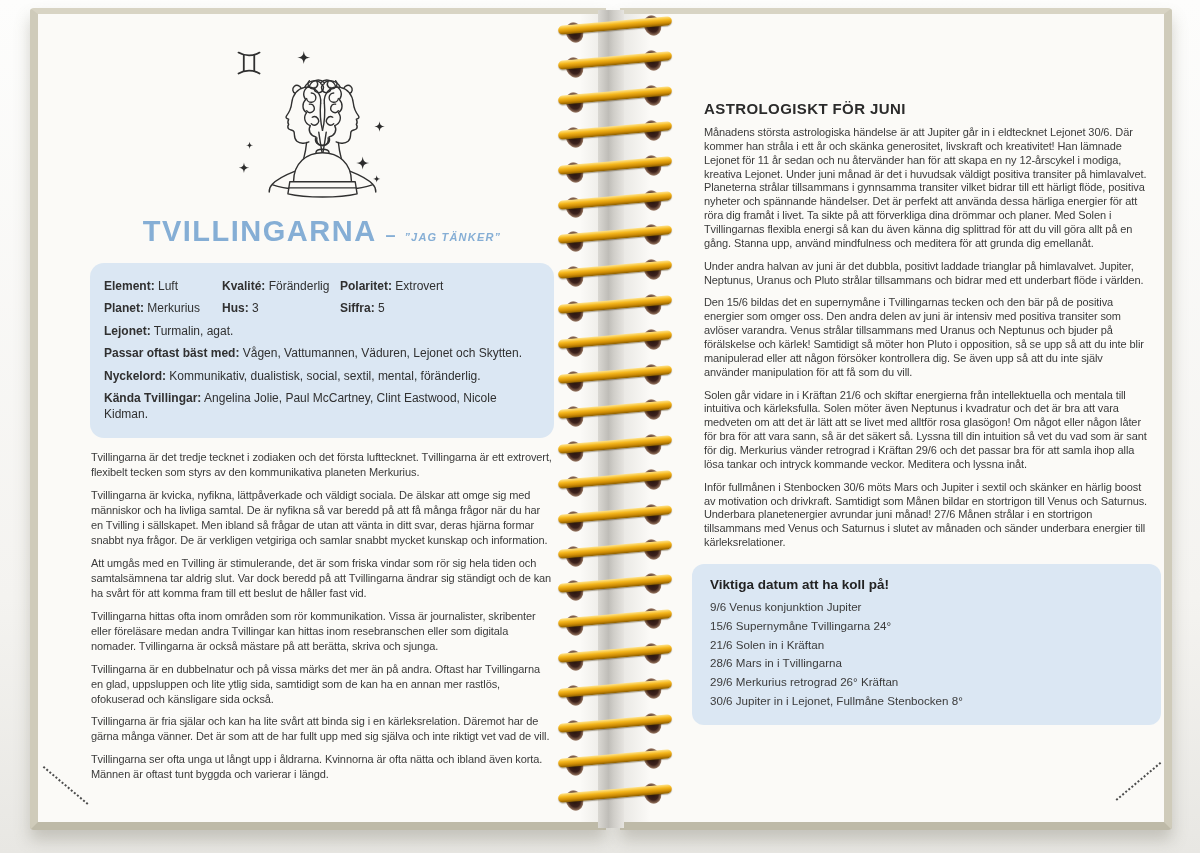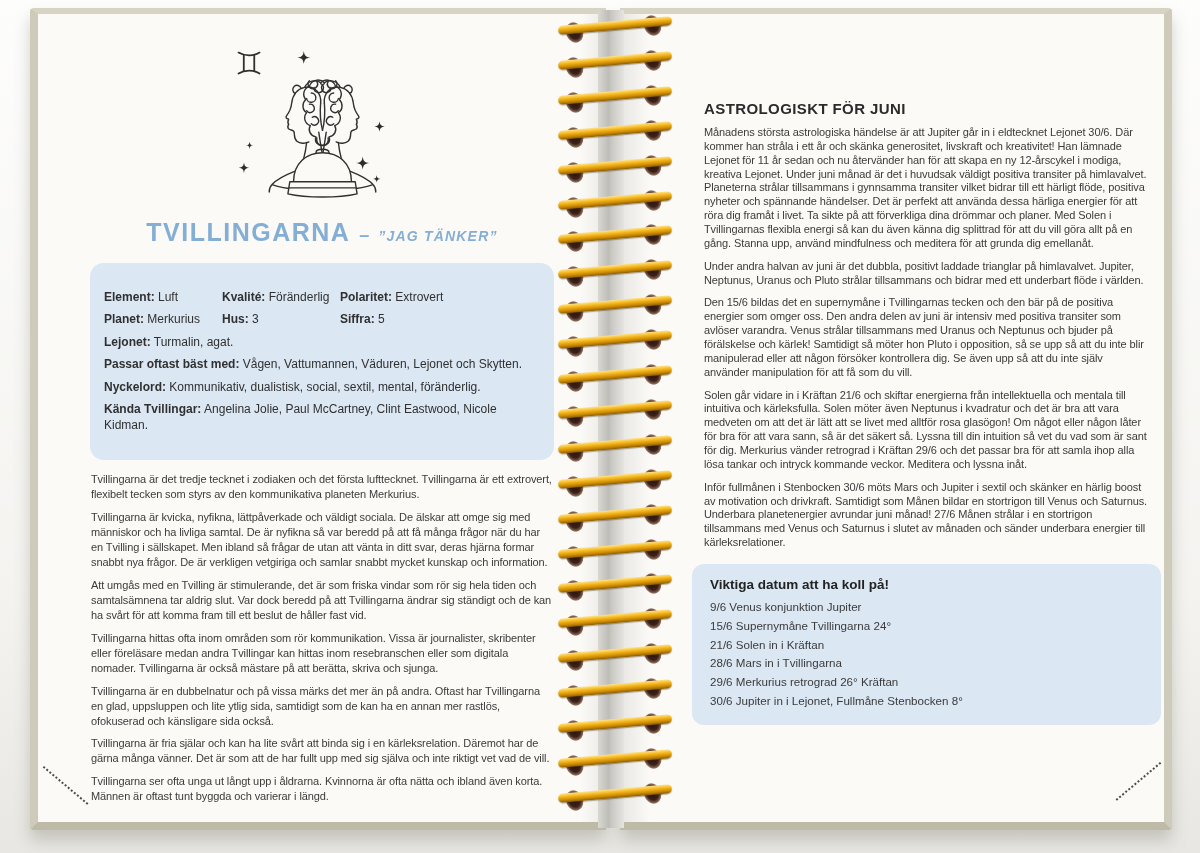--- a/index.html
+++ b/index.html
@@ -46,25 +46,25 @@
     background:radial-gradient(ellipse at 50% 50%,#241210 0%,#3c211b 45%,#7a5a48 62%,#c7ae9d 78%,#b9a090 100%);}
   .hole-l{left:10px;} .hole-r{left:88px;}
   .coil{position:absolute;left:2px;width:114px;height:9px;border-radius:5px;transform:rotate(-5deg);
     background:linear-gradient(180deg,#ffe38a 0%,#f5b81e 35%,#cf8c04 70%,#8a5d00 100%);
     box-shadow:0 1px 1px rgba(60,40,0,.4);}
 
   
   .lp-inner{padding:12px 52px 0 52px;}
   .illustration{display:block;margin:6px auto 0;}
   .zodiac-title{margin:2px 0 14px;text-align:center;color:var(--accent);white-space:nowrap;}
-  .zodiac-title .main{font-size:25px;font-weight:bold;letter-spacing:1.5px;}
+  .zodiac-title .main{font-size:29px;font-weight:bold;letter-spacing:1.5px;}
   .zodiac-title .dash{font-size:18px;font-weight:bold;}
-  .zodiac-title .motto{font-size:14px;font-weight:bold;font-style:italic;letter-spacing:1.2px;}
-
-  .info-box{background:var(--boxblue);border-radius:14px;padding:23px 14px;font-size:12px;color:#303030;}
+  .zodiac-title .motto{font-size:11px;font-weight:bold;font-style:italic;letter-spacing:1.2px;}
+
+  .info-box{background:var(--boxblue);border-radius:14px;padding:12px 14px;font-size:12px;color:#303030;}
   .info-grid{display:grid;grid-template-columns:118px 118px 1fr;}
   .info-grid .kv,.info-lines .kv{padding:3.5px 0;line-height:1.3;}
   .kv-label{font-weight:bold;}
 
   .body-text p{margin:0 0 7px;color:var(--text);}
   .lp-inner .body-text{margin-top:12px;}
   .lp-inner .body-text p{font-size:11px;line-height:1.36;letter-spacing:-0.1px;margin:0 1px 8px;}
 
   
   .rp-inner{padding:86px 15px 0 84px;}

